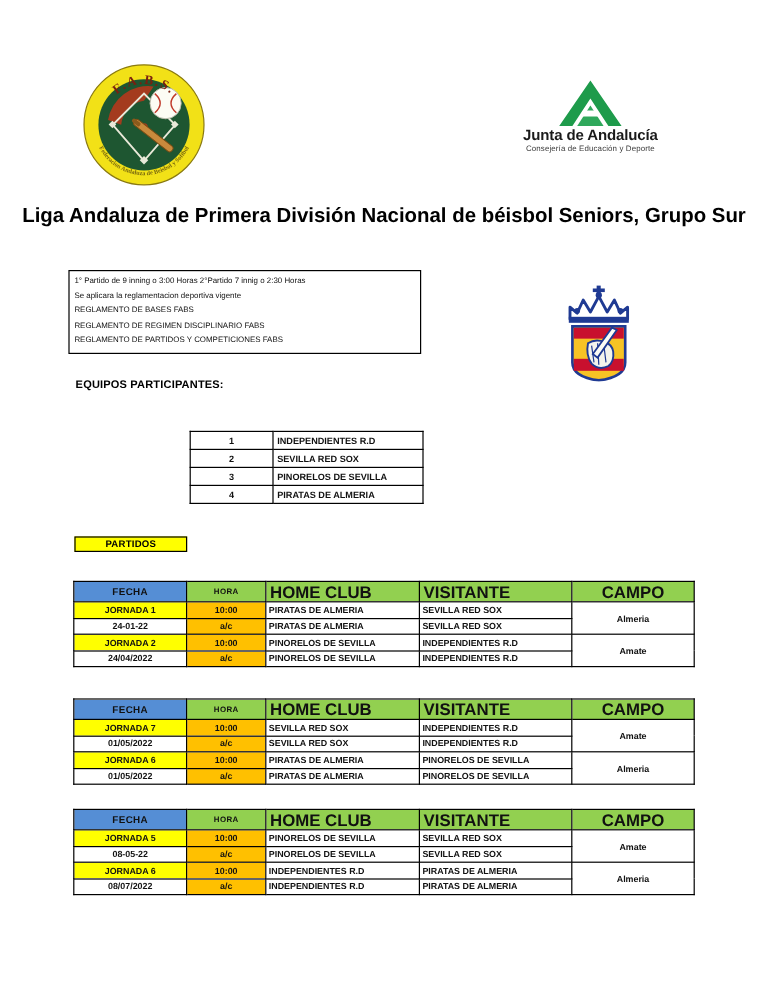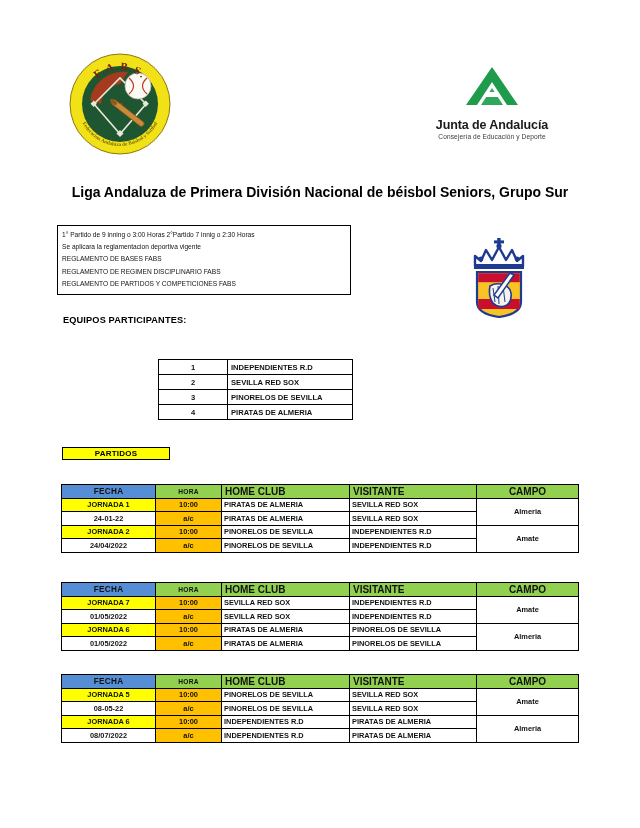--- a/index.html
+++ b/index.html
@@ -31,38 +31,38 @@
     left: 414px;
     top: 66px;
     width: 156px;
     text-align: center;
   }
   .junta-mark { display: block; margin: 0 auto; }
   .junta-name {
     font-size: 12.5px;
     font-weight: bold;
     color: #1a1a1a;
-    margin-top: 12px;
+    margin-top: 0;
     letter-spacing: -0.1px;
   }
   .junta-sub {
     font-size: 6.6px;
     color: #3a3a3a;
     margin-top: 1px;
     letter-spacing: 0.1px;
   }
 
   
   .doc-title {
     position: absolute;
     left: 0;
-    top: 184px;
+    top: 170px;
     width: 640px;
     text-align: center;
-    font-size: 14px;
+    font-size: 17px;
     font-weight: bold;
     color: #000;
   }
 
   
   .rules-box {
     position: absolute;
     left: 57px;
     top: 225px;
     width: 294px;
@@ -121,21 +121,21 @@
   }
   .teams-table td.team {
     text-align: left;
   }
 
   
   .partidos-badge {
     position: absolute;
     left: 62px;
     top: 447px;
-    width: 108px;
+    width: 94px;
     height: 13px;
     background: #ffff00;
     border: 1.3px solid #000;
     box-sizing: border-box;
     text-align: center;
     font-size: 8px;
     font-weight: bold;
     line-height: 11px;
     letter-spacing: 0.2px;
   }
@@ -168,21 +168,21 @@
   .col-campo   { width: 102px; }
 
   .sched-table th.h-fecha {
     background: #558ed5;
     text-align: center;
     font-size: 8.2px;
     letter-spacing: 0.3px;
   }
   .sched-table th.h-green {
     background: #92d050;
-    font-size: 10px;
+    font-size: 14px;
   }
   .sched-table th.h-hora {
     background: #92d050;
     text-align: center;
     font-size: 6.6px;
     letter-spacing: 0.3px;
   }
   .sched-table th.h-left {
     text-align: left;
     padding-left: 3px;

